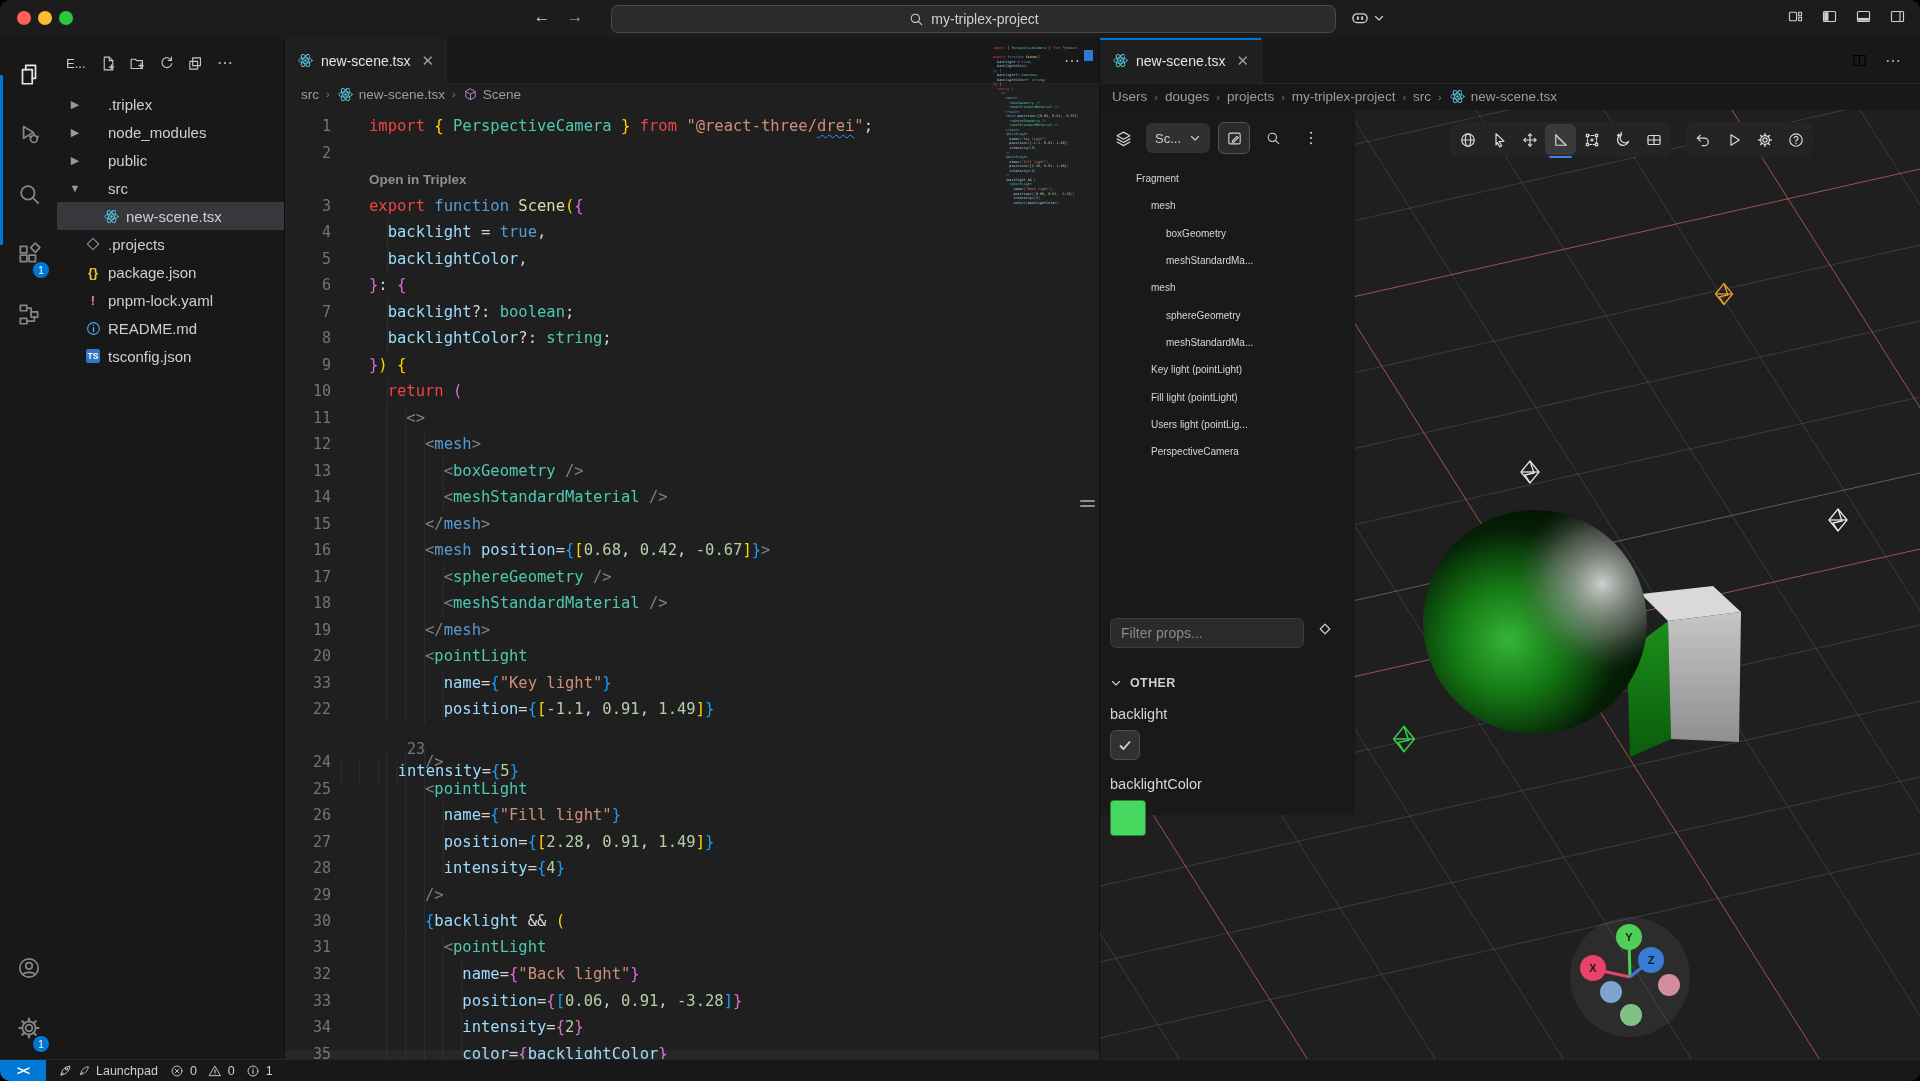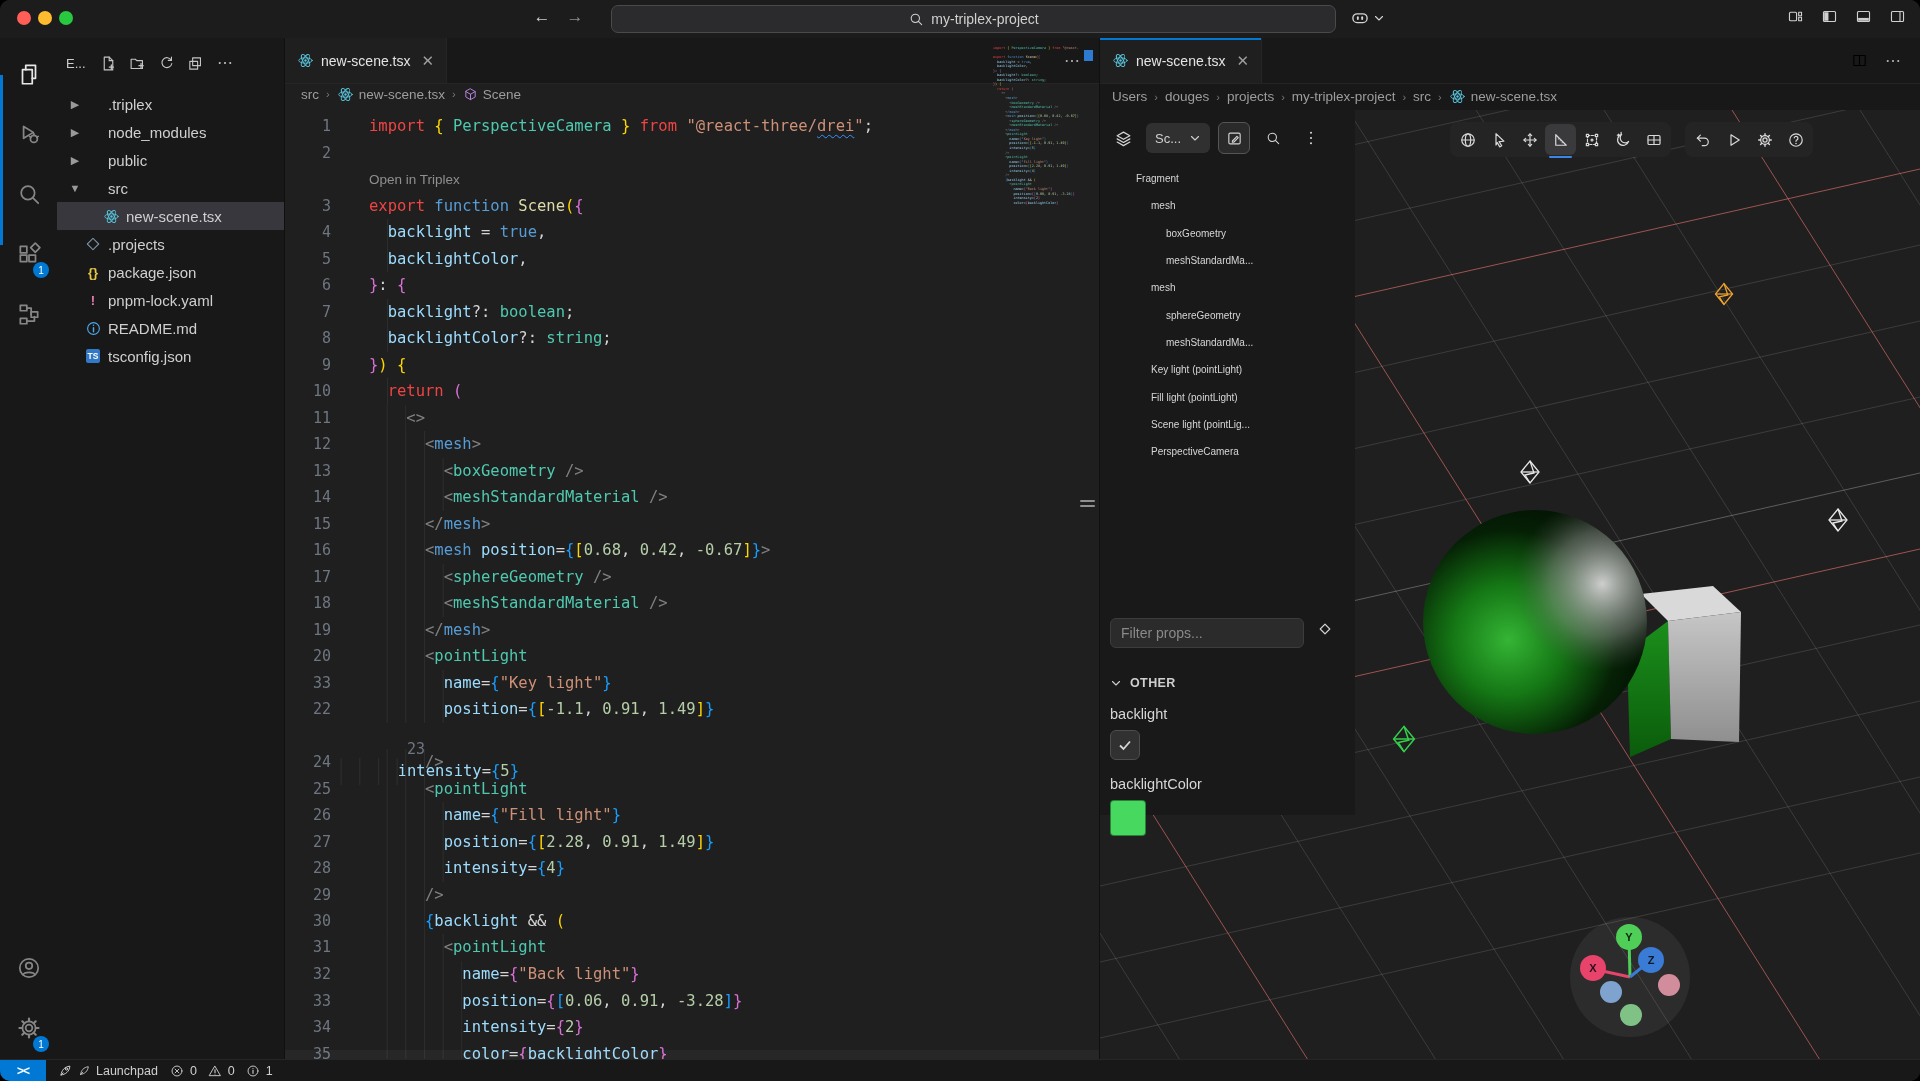--- a/index.html
+++ b/index.html
@@ -408,21 +408,21 @@
                 <path d="M12 3l7.5 4.3v8.6L12 20.2l-7.5-4.3V7.3z"></path>
                 <path d="M4.5 7.3L12 11.6l7.5-4.3M12 11.6v8.6"></path>
               </g>
             </svg>
           </span>
           <span>Scene</span>
         </div>
       <div class="codewrap" id="codearea">
           <div class="cline" style="top: 8px;"><span class="gut">1</span><span class="lc"><span class="ind" style="width:0ch"></span><span class="tk kw">import</span><span class="tk pl"> </span><span class="tk b1">{</span><span class="tk pl"> </span><span class="tk type">PerspectiveCamera</span><span class="tk pl"> </span><span class="tk b1">}</span><span class="tk pl"> </span><span class="tk kw">from</span><span class="tk pl"> </span><span class="tk str">"@react-three/</span><span class="tk str sq">drei</span><span class="tk str">"</span><span class="tk pl">;</span></span></div>
           <div class="cline" style="top: 34.5px;"><span class="gut">2</span><span class="lc"><span class="ind" style="width:0ch"></span></span></div>
-          <div class="cline" style="top: 61px;"><span class="gut"></span><span class="lc"><span class="lens">Open in Triplex</span></span></div>
+          <div class="cline" style="top: 61px; font-weight: bold;"><span class="gut"></span><span class="lc"><span class="lens">Open in Triplex</span></span></div>
           <div class="cline" style="top: 87.5px;"><span class="gut">3</span><span class="lc"><span class="ind" style="width:0ch"></span><span class="tk kw">export</span><span class="tk pl"> </span><span class="tk kw2">function</span><span class="tk pl"> </span><span class="tk fn">Scene</span><span class="tk b1">(</span><span class="tk b2">{</span></span></div>
           <div class="cline" style="top: 114px;"><span class="gut">4</span><span class="lc"><span class="ind" style="width:2ch"></span><span class="tk var">backlight</span><span class="tk pl"> </span><span class="tk pl">=</span><span class="tk pl"> </span><span class="tk kw2">true</span><span class="tk pl">,</span></span></div>
           <div class="cline" style="top: 140.5px;"><span class="gut">5</span><span class="lc"><span class="ind" style="width:2ch"></span><span class="tk var">backlightColor</span><span class="tk pl">,</span></span></div>
           <div class="cline" style="top: 167px;"><span class="gut">6</span><span class="lc"><span class="ind" style="width:0ch"></span><span class="tk b2">}</span><span class="tk pl">:</span><span class="tk pl"> </span><span class="tk b2">{</span></span></div>
           <div class="cline" style="top: 193.5px;"><span class="gut">7</span><span class="lc"><span class="ind" style="width:2ch"></span><span class="tk var">backlight</span><span class="tk pl">?:</span><span class="tk pl"> </span><span class="tk type">boolean</span><span class="tk pl">;</span></span></div>
           <div class="cline" style="top: 220px;"><span class="gut">8</span><span class="lc"><span class="ind" style="width:2ch"></span><span class="tk var">backlightColor</span><span class="tk pl">?:</span><span class="tk pl"> </span><span class="tk type">string</span><span class="tk pl">;</span></span></div>
           <div class="cline" style="top: 246.5px;"><span class="gut">9</span><span class="lc"><span class="ind" style="width:0ch"></span><span class="tk b2">}</span><span class="tk b1">)</span><span class="tk pl"> </span><span class="tk b1">{</span></span></div>
           <div class="cline" style="top: 273px;"><span class="gut">10</span><span class="lc"><span class="ind" style="width:2ch"></span><span class="tk kw">return</span><span class="tk pl"> </span><span class="tk b2">(</span></span></div>
           <div class="cline" style="top: 299.5px;"><span class="gut">11</span><span class="lc"><span class="ind" style="width:4ch"></span><span class="tk tag">&lt;&gt;</span></span></div>
           <div class="cline" style="top: 326px;"><span class="gut">12</span><span class="lc"><span class="ind" style="width:6ch"></span><span class="tk tag">&lt;</span><span class="tk kw2">mesh</span><span class="tk tag">&gt;</span></span></div>
@@ -788,21 +788,21 @@
           <div class="stree" id="scenetree">
               <div class="srow" style="padding-left: 36px;">Fragment</div>
               <div class="srow" style="padding-left: 51px;">mesh</div>
               <div class="srow" style="padding-left: 66px;">boxGeometry</div>
               <div class="srow" style="padding-left: 66px;">meshStandardMa...</div>
               <div class="srow" style="padding-left: 51px;">mesh</div>
               <div class="srow" style="padding-left: 66px;">sphereGeometry</div>
               <div class="srow" style="padding-left: 66px;">meshStandardMa...</div>
               <div class="srow" style="padding-left: 51px;">Key light (pointLight)</div>
               <div class="srow" style="padding-left: 51px;">Fill light (pointLight)</div>
-              <div class="srow" style="padding-left: 51px;">Scene light (pointLig...</div>
+              <div class="srow" style="padding-left: 51px;">Users light (pointLig...</div>
               <div class="srow" style="padding-left: 51px;">PerspectiveCamera</div>
             </div>
 
           <div class="props">
             <div style="position:relative">
               <input class="filter" placeholder="Filter props..." style="">
               <span class="eraser i">
                   <svg width="18" height="18" viewBox="0 0 24 24" fill="none" stroke="currentColor" stroke-width="1.6" stroke-linecap="round" stroke-linejoin="round">
                     <rect x="7.5" y="7.5" width="9" height="9" transform="rotate(45 12 12)"></rect>
                   </svg>

